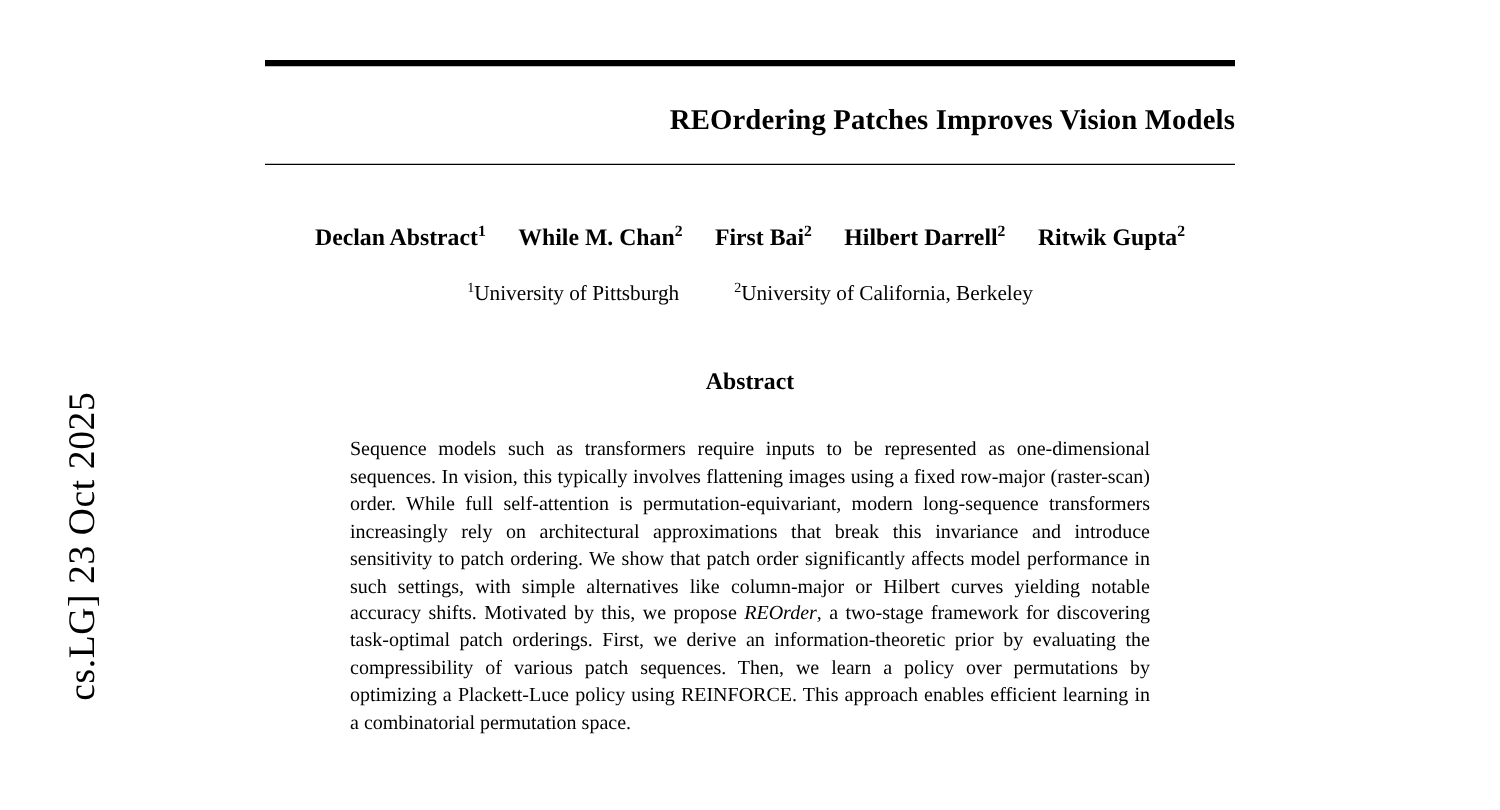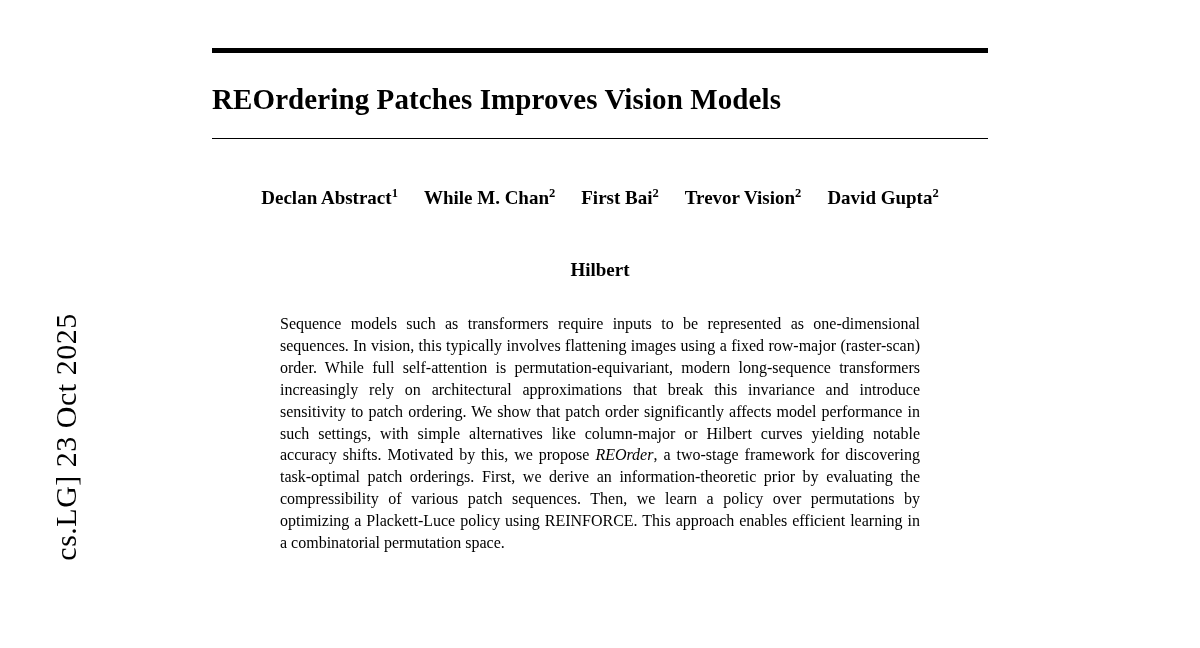--- a/index.html
+++ b/index.html
@@ -46,22 +46,22 @@
     margin-top: 48px;
   }
   .rule-thin {
     height: 1px;
     background: #000000;
     margin-top: 22px;
   }
 
   #title {
     margin-top: 30px;
-    text-align: left;
-    font-size: 29px;
+    text-align: right;
+    font-size: 23px;
     font-weight: bold;
     letter-spacing: 0.1px;
   }
 
   #authors {
     margin-top: 48px;
     text-align: center;
     font-size: 19px;
     font-weight: bold;
   }
@@ -113,21 +113,24 @@
 
 <div id="paper">
 
   <div class="rule-thick"></div>
 
   <div id="title">REOrdering Patches Improves Vision Models</div>
 
   <div class="rule-thin"></div>
 
   <div id="authors">
-    <span class="author"><span>Declan Abstract</span><sup>1</sup></span><span class="author"><span>While M. Chan</span><sup>2</sup></span><span class="author"><span>First Bai</span><sup>2</sup></span><span class="author"><span>Trevor Vision</span><sup>2</sup></span><span class="author"><span>David Gupta</span><sup>2</sup></span>
+    <span class="author"><span>Declan Abstract</span><sup>1</sup></span><span class="author"><span>While M. Chan</span><sup>2</sup></span><span class="author"><span>First Bai</span><sup>2</sup></span><span class="author"><span>Hilbert Darrell</span><sup>2</sup></span><span class="author"><span>Ritwik Gupta</span><sup>2</sup></span>
   </div>
 
+  <div id="affiliations">
+    <span class="affil"><sup>1</sup><span>University of Pittsburgh</span></span><span class="affil"><sup>2</sup><span>University of California, Berkeley</span></span>
+  </div>
 
-  <div id="abstract-heading">Hilbert</div>
+  <div id="abstract-heading">Abstract</div>
 
   <div id="abstract-body"><span>Sequence models such as transformers require inputs to be represented as one-dimensional sequences. In vision, this typically involves flattening images using a fixed row-major (raster-scan) order. While full self-attention is permutation-equivariant, modern long-sequence transformers increasingly rely on architectural approximations that break this invariance and introduce sensitivity to patch ordering. We show that patch order significantly affects model performance in such settings, with simple alternatives like column-major or Hilbert curves yielding notable accuracy shifts. Motivated by this, we propose </span><span class="it">REOrder</span><span>, a two-stage framework for discovering task-optimal patch orderings. First, we derive an information-theoretic prior by evaluating the compressibility of various patch sequences. Then, we learn a policy over permutations by optimizing a Plackett-Luce policy using REINFORCE. This approach enables efficient learning in a combinatorial permutation space.</span></div>
 
 </div>
 
 </body></html>

